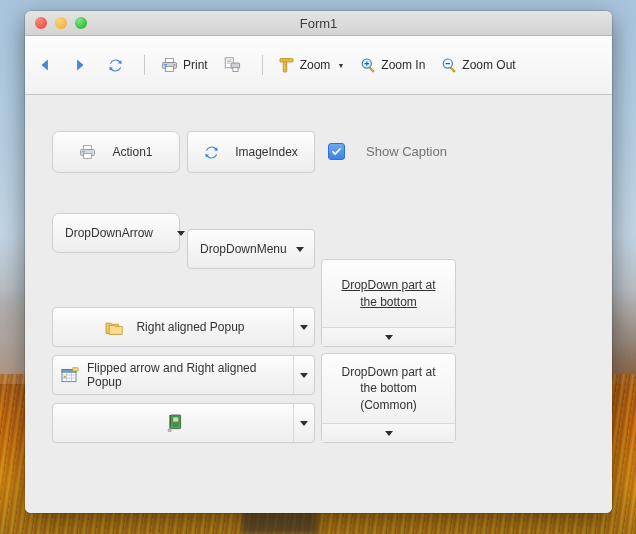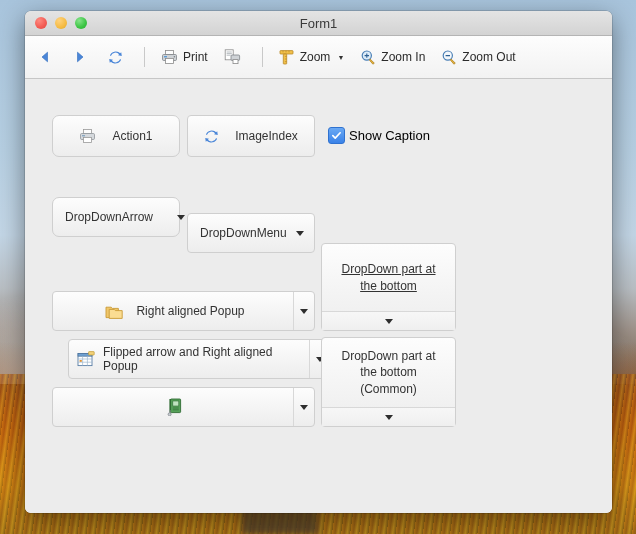--- a/index.html
+++ b/index.html
@@ -125,21 +125,21 @@
   }
 
   
   #toolbar {
     height: 34px;
     flex: 0 0 34px;
     background: linear-gradient(to bottom, #fdfdfd 0%, #f2f2f2 100%);
     border-bottom: 1px solid #c6c6c6;
     display: flex;
     align-items: center;
-    padding: 4px 6px;
+    padding: 12px 6px;
     gap: 2px;
   }
   .tb-btn {
     display: flex;
     align-items: center;
     gap: 5px;
     height: 26px;
     padding: 0 7px;
     border-radius: 3px;
     font-size: 12px;
@@ -242,23 +242,23 @@
     border-top: 1px solid #d8d8d8;
     display: flex;
     align-items: center;
     justify-content: center;
     background: linear-gradient(to bottom, #f7f7f7, #efefef);
   }
   .checkrow {
     position: absolute;
     display: flex;
     align-items: center;
-    gap: 4px;
+    gap: 21px;
     font-size: 13px;
-    color: #000000;
+    color: #737373;
   }
   .checkbox {
     width: 15px; height: 15px;
     border-radius: 3px;
     background: linear-gradient(to bottom, #6aa9f4, #3a82e8);
     border: 1px solid #2f72d0;
     display: flex;
     align-items: center;
     justify-content: center;
   }
@@ -440,21 +440,21 @@
             <path d="M4.2 6.4 L4.2 15.4 L17.2 15.4 L17.2 7.6 L10.4 7.6 L9.2 6.4 Z" fill="#fbdd92" stroke="#c99a35" stroke-width="0.9"></path>
           </svg>
         </span>
         <span>Right aligned Popup</span>
       </div>
       <div class="arrowcell">
         <span class="caret"></span>
       </div>
     </div>
 
-    <div class="ctl btn-soft split" style="left:43px; top:260px; width:263px; height:40px;">
+    <div class="ctl btn-soft split" style="left:27px; top:260px; width:263px; height:40px;">
       <div class="main" style="gap:8px; justify-content:flex-start; padding-left:8px;">
         <span class="icon">
           <svg width="18" height="17" viewBox="0 0 18 17">
             <rect x="1" y="2.6" width="14" height="12" fill="#ffffff" stroke="#5b7fa6" stroke-width="0.9"></rect>
             <rect x="1" y="2.6" width="14" height="2.6" fill="#6fa0d0" stroke="#4a7099" stroke-width="0.7"></rect>
             <line x1="1" y1="8" x2="15" y2="8" stroke="#9fb8cf" stroke-width="0.7"></line>
             <line x1="1" y1="11.2" x2="15" y2="11.2" stroke="#9fb8cf" stroke-width="0.7"></line>
             <line x1="5.6" y1="5.2" x2="5.6" y2="14.6" stroke="#9fb8cf" stroke-width="0.7"></line>
             <line x1="10.4" y1="5.2" x2="10.4" y2="14.6" stroke="#9fb8cf" stroke-width="0.7"></line>
             <rect x="2.6" y="9" width="2.2" height="1.8" fill="#e2922f"></rect>

